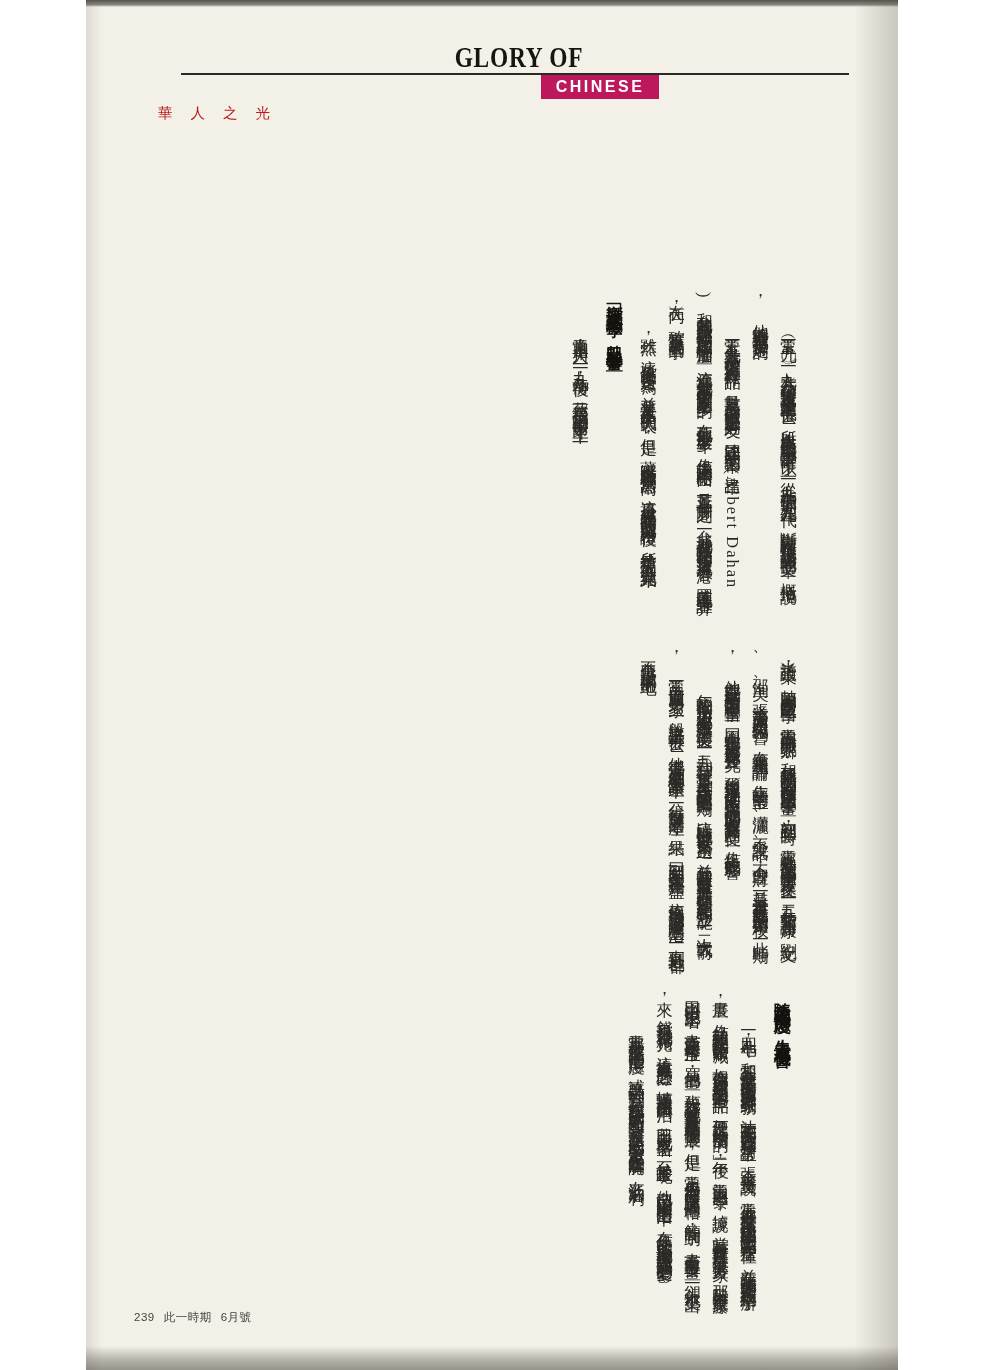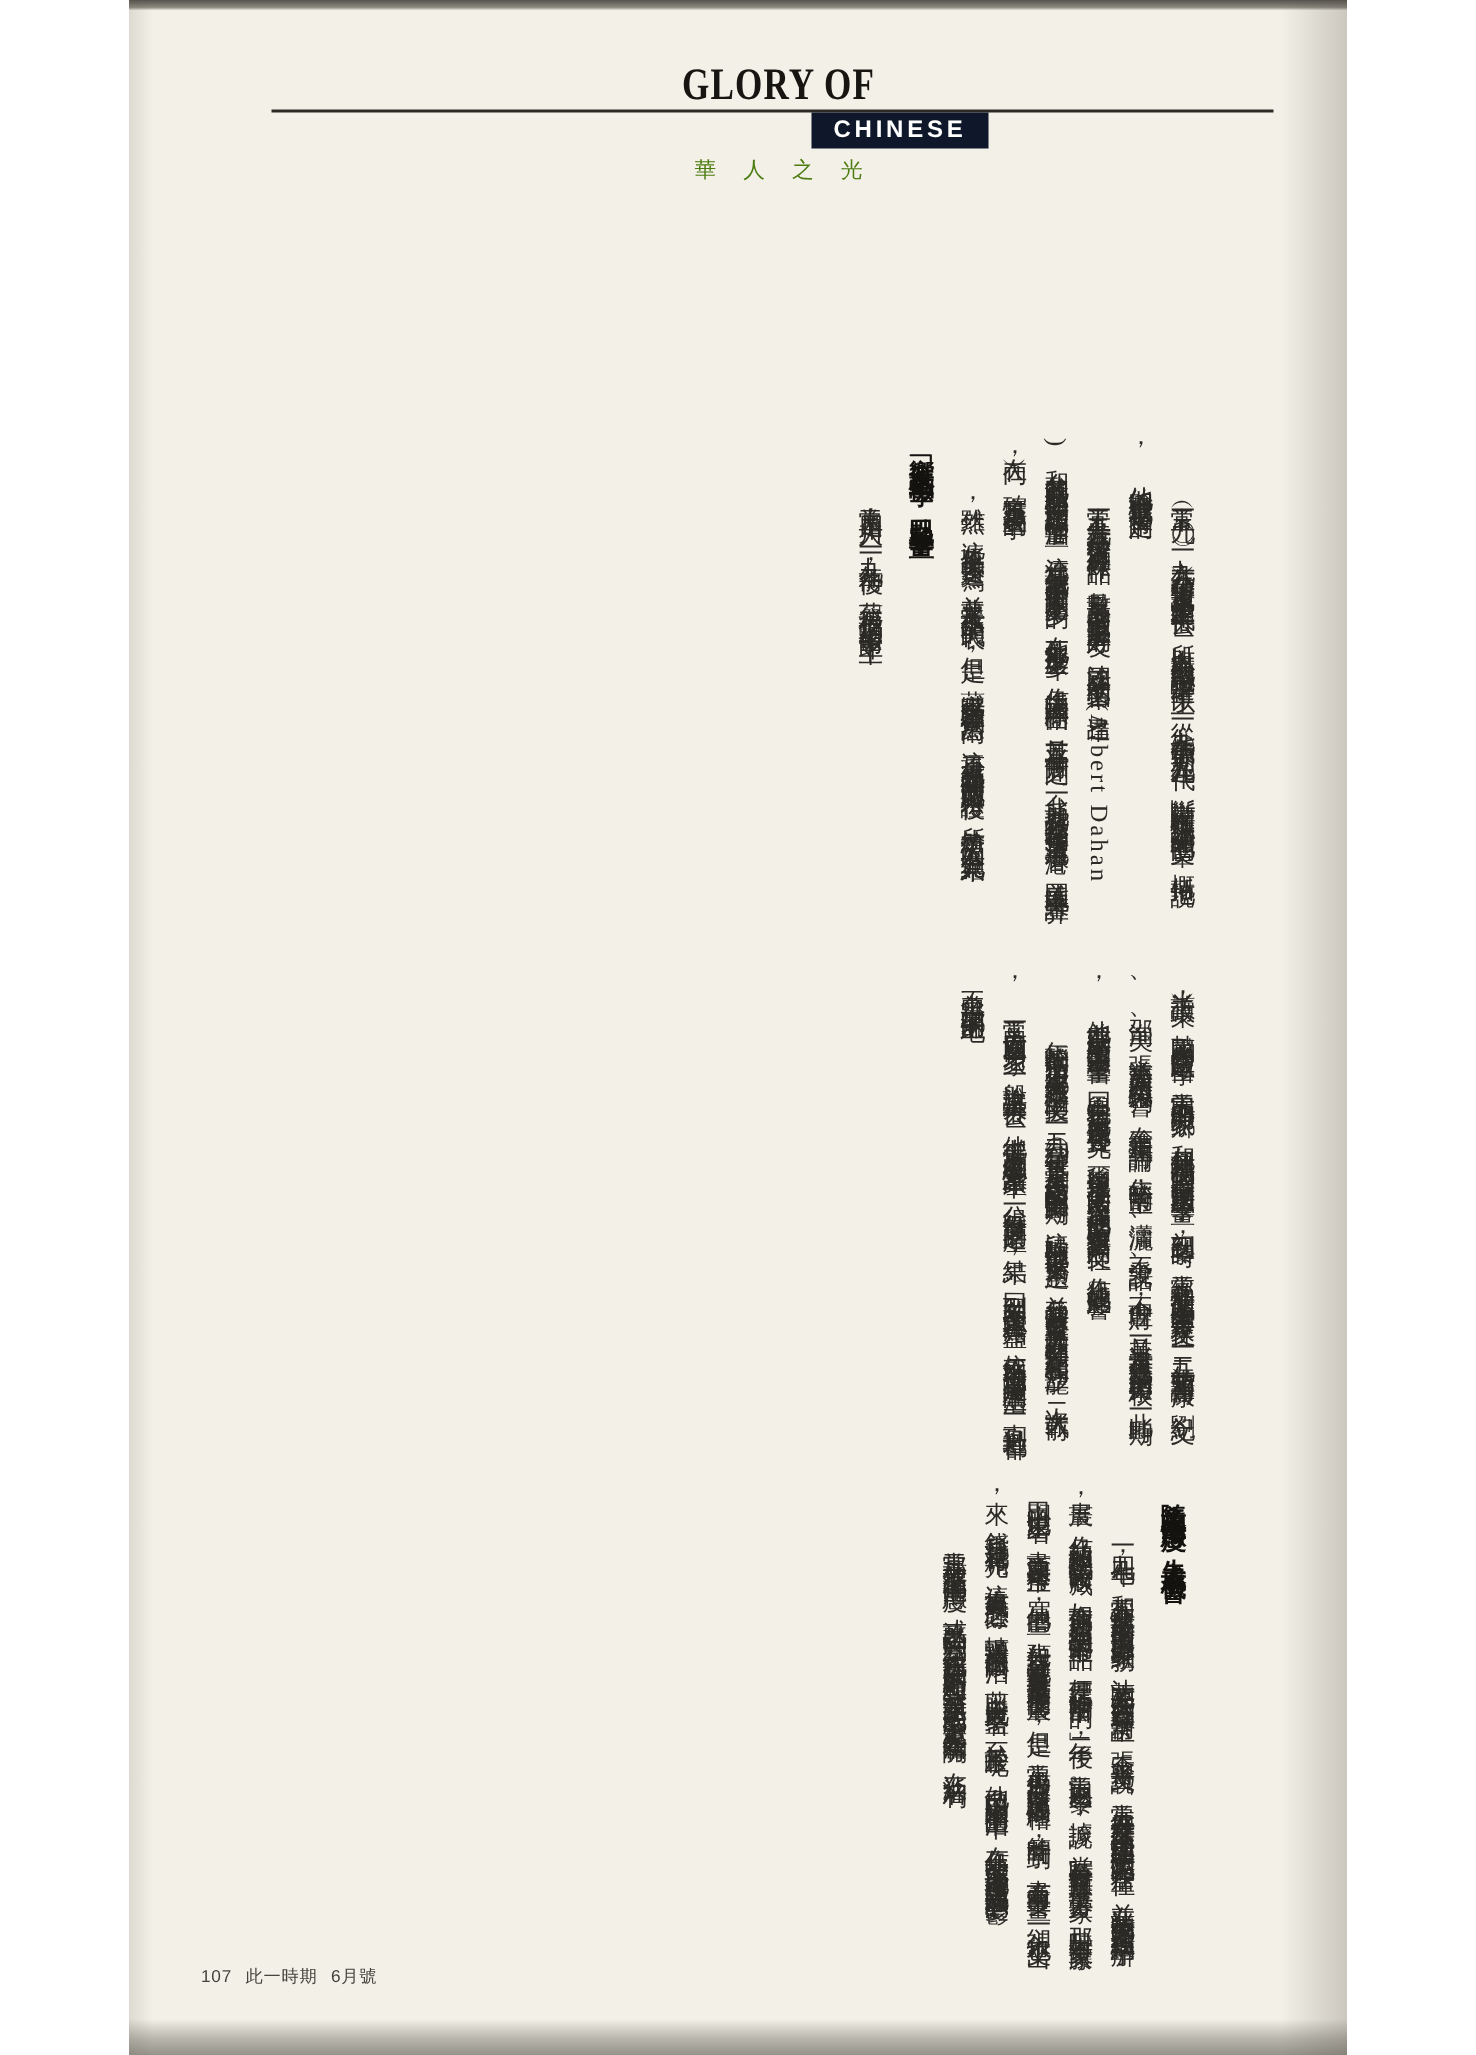--- a/index.html
+++ b/index.html
@@ -56,24 +56,23 @@
   }
   .banner span {
     font-family: "Liberation Sans", sans-serif;
     font-weight: bold;
     font-size: 16px;
     letter-spacing: 2.5px;
     color: #ffffff;
   }
   .subtitle {
     position: absolute; top: 104px; left: 72px; right: 0;
-    text-align: center;
     font-size: 14.5px;
     letter-spacing: 18px;
-    color: #4d7c0f;
+    color: #b91c1c;
   }
 
   
   .band {
     position: absolute;
     right: 96px;
     height: 298px;
     writing-mode: vertical-rl;
     font-family: "Liberation Serif", serif;
     font-size: 16.5px;
@@ -114,21 +113,21 @@
   .page-footer span { margin-right: 9px; }
 </style>
 </head>
 <body>
 
 <div class="page" style="background: rgb(243, 240, 232); color: rgb(43, 42, 38);">
 
   <header>
     <div class="glory">GLORY OF</div>
     <div class="header-rule"></div>
-    <div class="banner" style="background: #0f172a;">
+    <div class="banner" style="background: #be185d;">
       <span>CHINESE</span>
     </div>
     <div class="subtitle">華人之光</div>
   </header>
 
   <main id="article-bands">
       <section class="band band-1">
         <p>常玉（一九〇〇～一九六六年）在藝術資訊還不發達的年代去世，所以大衆對他的認識至少遲了十年以上。從一九七〇年代中期到一九九〇年代，斷斷續續在雜誌上出現介紹他的文章，概括地說，他的繪畫成就是被肯定的。</p>
         <p>常玉在一九六六年過世後留下約百餘件作品，數量最多的二個藏家是常玉的好友，法國巴黎的艾伯蒂．達昂(Albert Dahan)和台北的國立歷史博物館（約藏四十幅油畫），流傳在其他藏家手中的作品應是不多的。在他死後那麼多年，作品浮上國際枱面，並且在十一個月之間，台北一地就有八幅作品在拍賣會上流通（香港、美國地區未計算在內），確實是不容易的事。</p>
         <p>雖然，這些作品大多是速寫，並非是常玉作品中的代表，但是，藏家購求意願卻仍然高昂。這是否就是經過時間的沈澱與檢證後，所給予常玉的一個公允結果。</p>
@@ -140,21 +139,21 @@
         <p>年輕的創作活力加上家鄉大哥在經濟上的支援，一九二〇到三〇年代可算是常玉創作邁向顚峰的重要時期。這段時期他常以裸女爲主題，並參加當時富盛名且難進入的「杜樂麗沙龍」和「獨立沙龍」。二次大戰前，常玉曾一度返回四川老家，一般說法是大哥去世，他從大哥富有的絲綢生意家產中，分得一份豐厚的遺產。結果，回到巴黎不久即揮霍殆盡，依然兩袖淸風過著隨意的生活，一直到過世都不曾再踏上家鄉的土地。</p>
       </section>
       <section class="band band-3">
         <h2>隨意的生活態度，失去成名機會</h2>
         <p>一九四七年，和常玉交情非常好的瑞士裔美國攝影家羅勃．法蘭克和女友一齊到巴黎拜訪常玉。張金玉曾爲文說：「常玉便在好友建議下前往美國紐約法蘭克的工作室居住，並在法蘭克的安排下在紐約舉辦了畫展，作品並被紐約現代美術館收藏，如今偶而可看見紐約出現的常玉作品，便是在這一時期留下的。」二年後，常玉返回巴黎。據說，當時有位畫商打算捧一位東方畫家，那時日本畫家藤田嗣治也未出名，畫商決定要捧常玉，買他的畫，先預付訂金要他畫畫並等數量足夠後便開畫展。但是，常玉仍舊服從自己隨意逍遙的性格，等時間到了，畫商向常玉要畫，卻一張也交不出來，錢也早就花得精光。這位畫商氣忿之餘，轉過頭來捧藤田嗣治，藤田自此大享盛名。至於常玉呢？他自己陷入困頓的生活中，在作品中或多或少地透露出飄流異國的憂鬱。</p>
         <p>常玉那種放蕩不羈的生活態度，或許是由於二〇到三〇年代在巴黎蒙巴納斯區和一票「波希米亞」式的巴黎派畫家一起生活有關，在淡泊名利</p>
       </section>
     </main>
 
   <footer class="page-footer">
-    <span>107</span><span>此一時期</span><span>6月號</span>
+    <span>239</span><span>此一時期</span><span>6月號</span>
   </footer>
 
   <div class="edge-top"></div>
   <div class="edge-bottom"></div>
   <div class="edge-right"></div>
   <div class="edge-left"></div>
 
 </div>
 
 </body></html>

